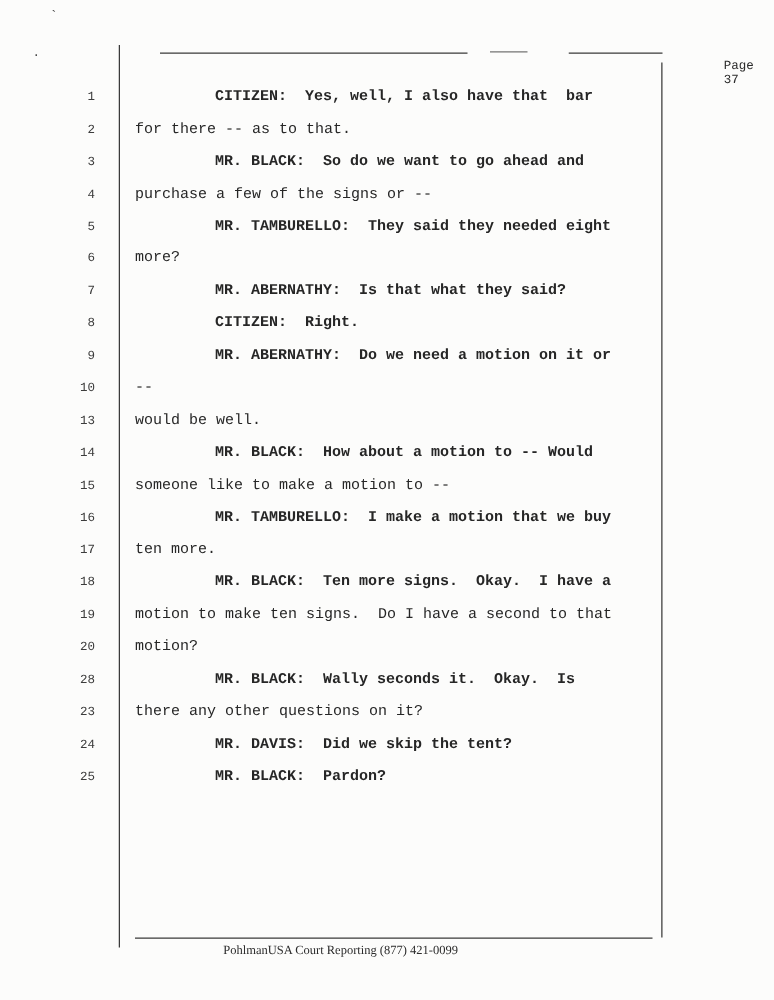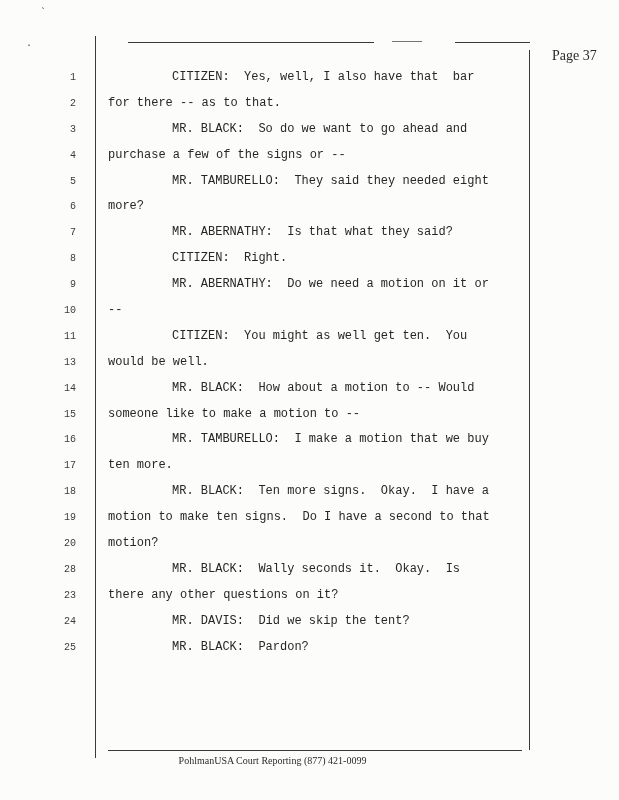--- a/index.html
+++ b/index.html
@@ -17,23 +17,23 @@
   .rule-top2{left:392px;top:41px;width:30px;height:1px;opacity:.7;}
   .rule-top3{left:455px;top:42px;width:75px;height:1px;}
   .rule-bottom{left:108px;top:750px;width:414px;height:1px;}
   .vline-left{left:95px;top:36px;width:1px;height:722px;}
   .vline-right{left:529px;top:50px;width:1px;height:700px;}
   .artifact{position:absolute;color:#444;font-size:10px;}
   .a1{left:40px;top:8px;}
   .a2{left:26px;top:38px;}
   
   .pagenum{
-    position:absolute;left:552px;top:48px;
-    font-family:Liberation Serif, serif;
-    font-size:14px;color:#2b2b2b;
+    position:absolute;left:579px;top:48px;
+    font-family:Liberation Mono, monospace;
+    font-size:10px;color:#2b2b2b;
   }
   
   .body{
     position:absolute;left:60px;top:70px;width:470px;
   }
   .row{
     display:flex;
     align-items:baseline;
     height:25.9px;
     white-space:pre;
@@ -44,21 +44,21 @@
     font-size:10px;
     color:#3c3c3c;
     flex:0 0 16px;
   }
   .txt{
     margin-left:32px;
     font-size:12px;
     letter-spacing:0;
     color:#262626;
   }
-  .indent .txt{padding-left:64px;}
+  .indent .txt{padding-left:64px;font-weight:bold;}
   
   .footer{
     position:absolute;left:0;top:755px;width:545px;
     text-align:center;
     font-family:"Liberation Serif","DejaVu Serif",serif;
     font-size:10px;color:#2b2b2b;
   }
 </style>
 </head>
 <body>
@@ -81,21 +81,20 @@
     <div class="row indent"><span class="num">1</span><span class="txt">CITIZEN:  Yes, well, I also have that  bar</span></div>
     <div class="row"><span class="num">2</span><span class="txt">for there -- as to that.</span></div>
     <div class="row indent"><span class="num">3</span><span class="txt">MR. BLACK:  So do we want to go ahead and</span></div>
     <div class="row"><span class="num">4</span><span class="txt">purchase a few of the signs or --</span></div>
     <div class="row indent"><span class="num">5</span><span class="txt">MR. TAMBURELLO:  They said they needed eight</span></div>
     <div class="row"><span class="num">6</span><span class="txt">more?</span></div>
     <div class="row indent"><span class="num">7</span><span class="txt">MR. ABERNATHY:  Is that what they said?</span></div>
     <div class="row indent"><span class="num">8</span><span class="txt">CITIZEN:  Right.</span></div>
     <div class="row indent"><span class="num">9</span><span class="txt">MR. ABERNATHY:  Do we need a motion on it or</span></div>
     <div class="row"><span class="num">10</span><span class="txt">--</span></div>
-    <div class="row indent"><span class="num">11</span><span class="txt">CITIZEN:  You might as well get ten.  You</span></div>
     <div class="row"><span class="num">13</span><span class="txt">would be well.</span></div>
     <div class="row indent"><span class="num">14</span><span class="txt">MR. BLACK:  How about a motion to -- Would</span></div>
     <div class="row"><span class="num">15</span><span class="txt">someone like to make a motion to --</span></div>
     <div class="row indent"><span class="num">16</span><span class="txt">MR. TAMBURELLO:  I make a motion that we buy</span></div>
     <div class="row"><span class="num">17</span><span class="txt">ten more.</span></div>
     <div class="row indent"><span class="num">18</span><span class="txt">MR. BLACK:  Ten more signs.  Okay.  I have a</span></div>
     <div class="row"><span class="num">19</span><span class="txt">motion to make ten signs.  Do I have a second to that</span></div>
     <div class="row"><span class="num">20</span><span class="txt">motion?</span></div>
     <div class="row indent"><span class="num">28</span><span class="txt">MR. BLACK:  Wally seconds it.  Okay.  Is</span></div>
     <div class="row"><span class="num">23</span><span class="txt">there any other questions on it?</span></div>

